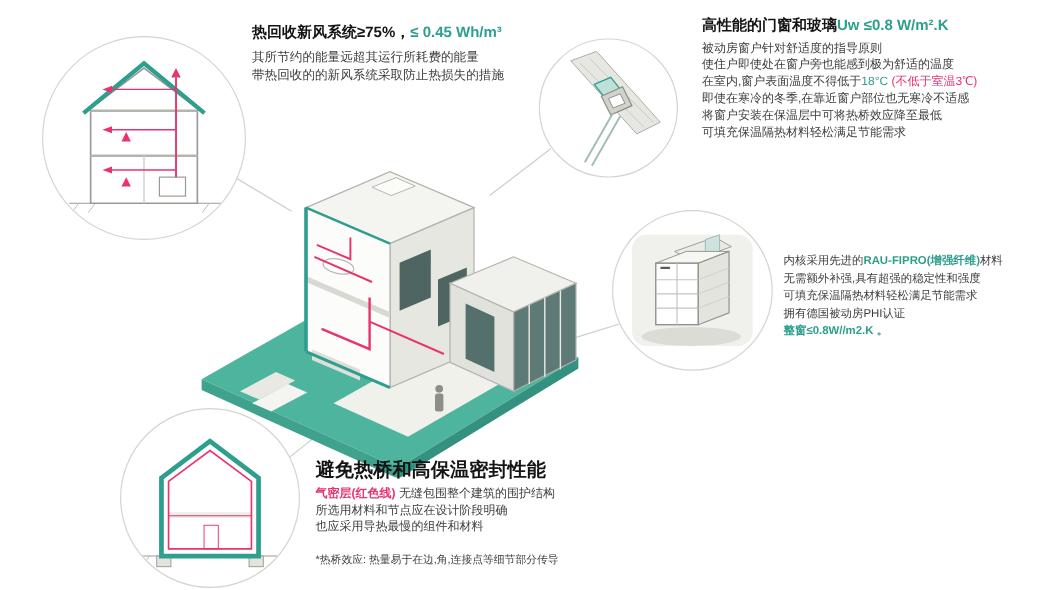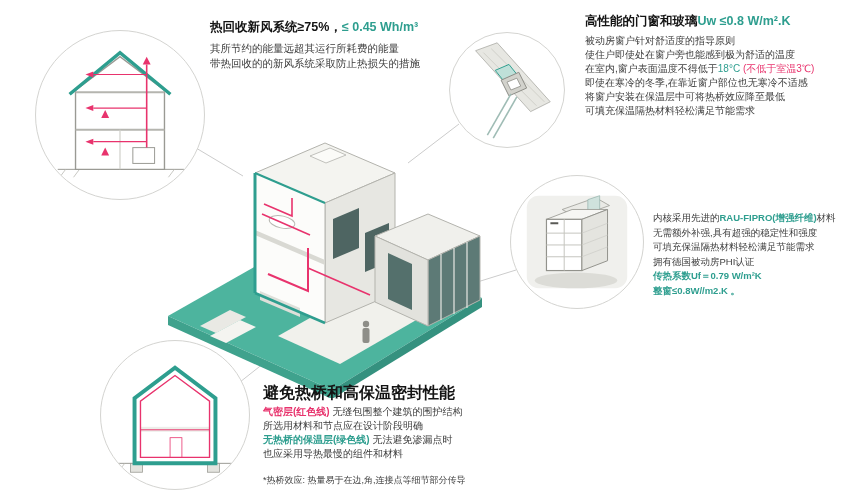--- a/index.html
+++ b/index.html
@@ -178,26 +178,24 @@
     <div class="line">即使在寒冷的冬季,在靠近窗户部位也无寒冷不适感</div>
     <div class="line gap">将窗户安装在保温层中可将热桥效应降至最低</div>
     <div class="line">可填充保温隔热材料轻松满足节能需求</div>
   </div>
 
   <div class="tb tb-frame">
     <div class="line"><span>内核采用先进的</span><span class="greenb">RAU-FIPRO(增强纤维)</span><span>材料</span></div>
     <div class="line">无需额外补强,具有超强的稳定性和强度</div>
     <div class="line">可填充保温隔热材料轻松满足节能需求</div>
     <div class="line">拥有德国被动房PHI认证</div>
-    <div class="line greenb">传热系数Uf＝0.79 W/m²K</div>
     <div class="line greenb">整窗≤0.8W//m2.K 。</div>
   </div>
 
   <div class="tb tb-thermal">
     <div class="title">避免热桥和高保温密封性能</div>
     <div class="line"><span class="redb">气密层(红色线)</span><span> 无缝包围整个建筑的围护结构</span></div>
     <div class="line">所选用材料和节点应在设计阶段明确</div>
-    <div class="line gap"><span class="greenb">无热桥的保温层(绿色线)</span><span> 无法避免渗漏点时</span></div>
     <div class="line">也应采用导热最慢的组件和材料</div>
     <div class="note">*热桥效应: 热量易于在边,角,连接点等细节部分传导</div>
   </div>
 
 </div>
 
 </body></html>

